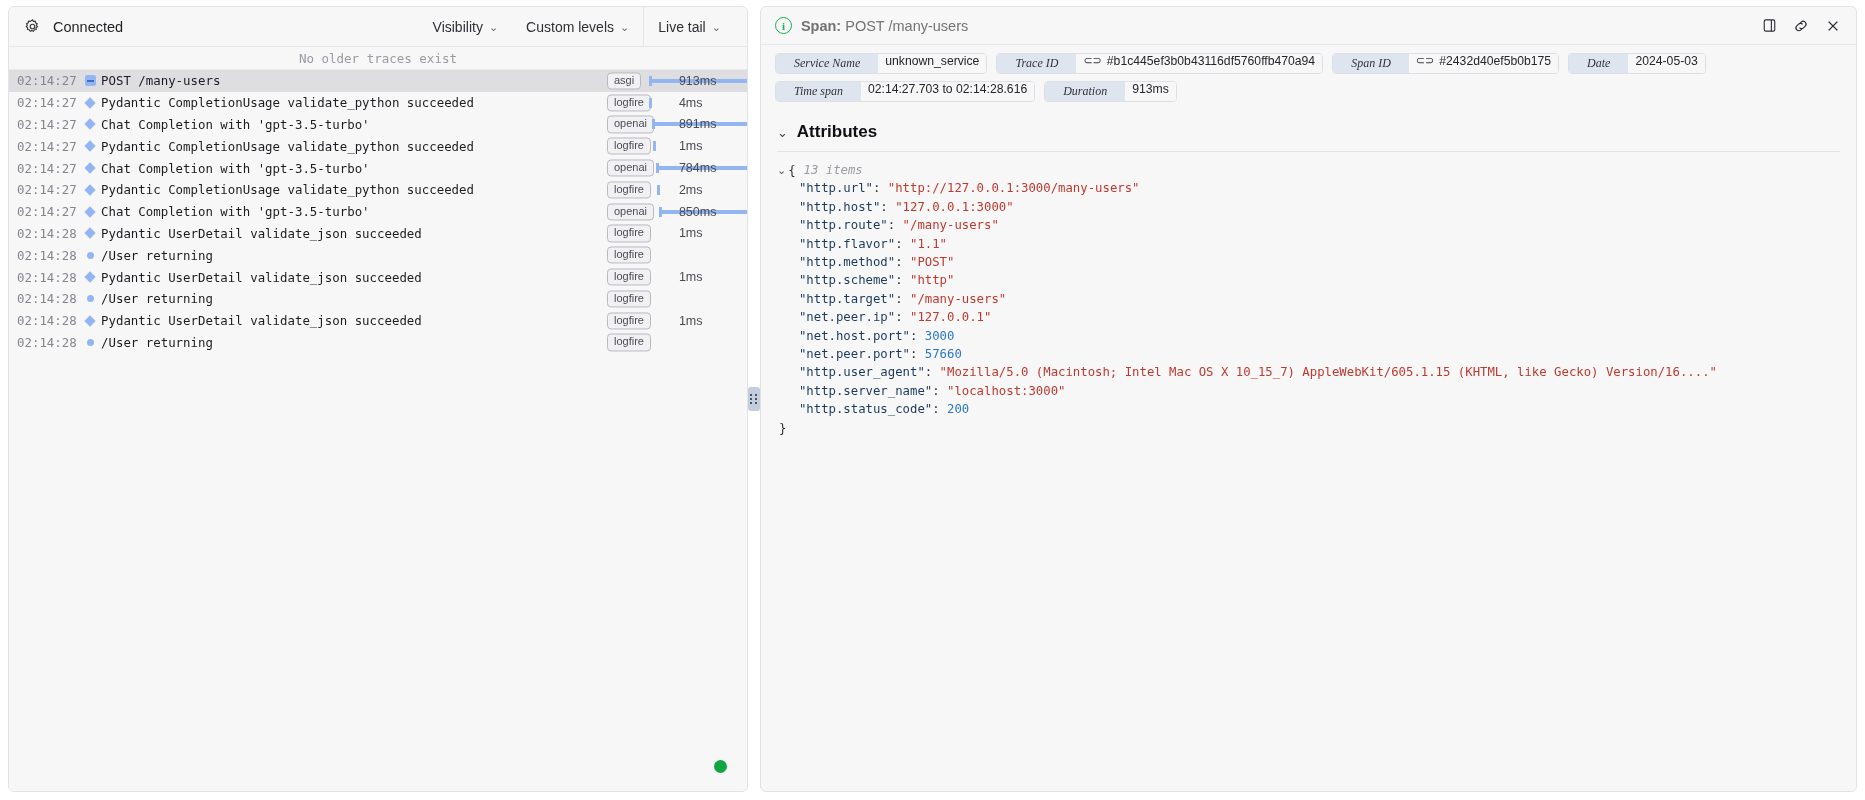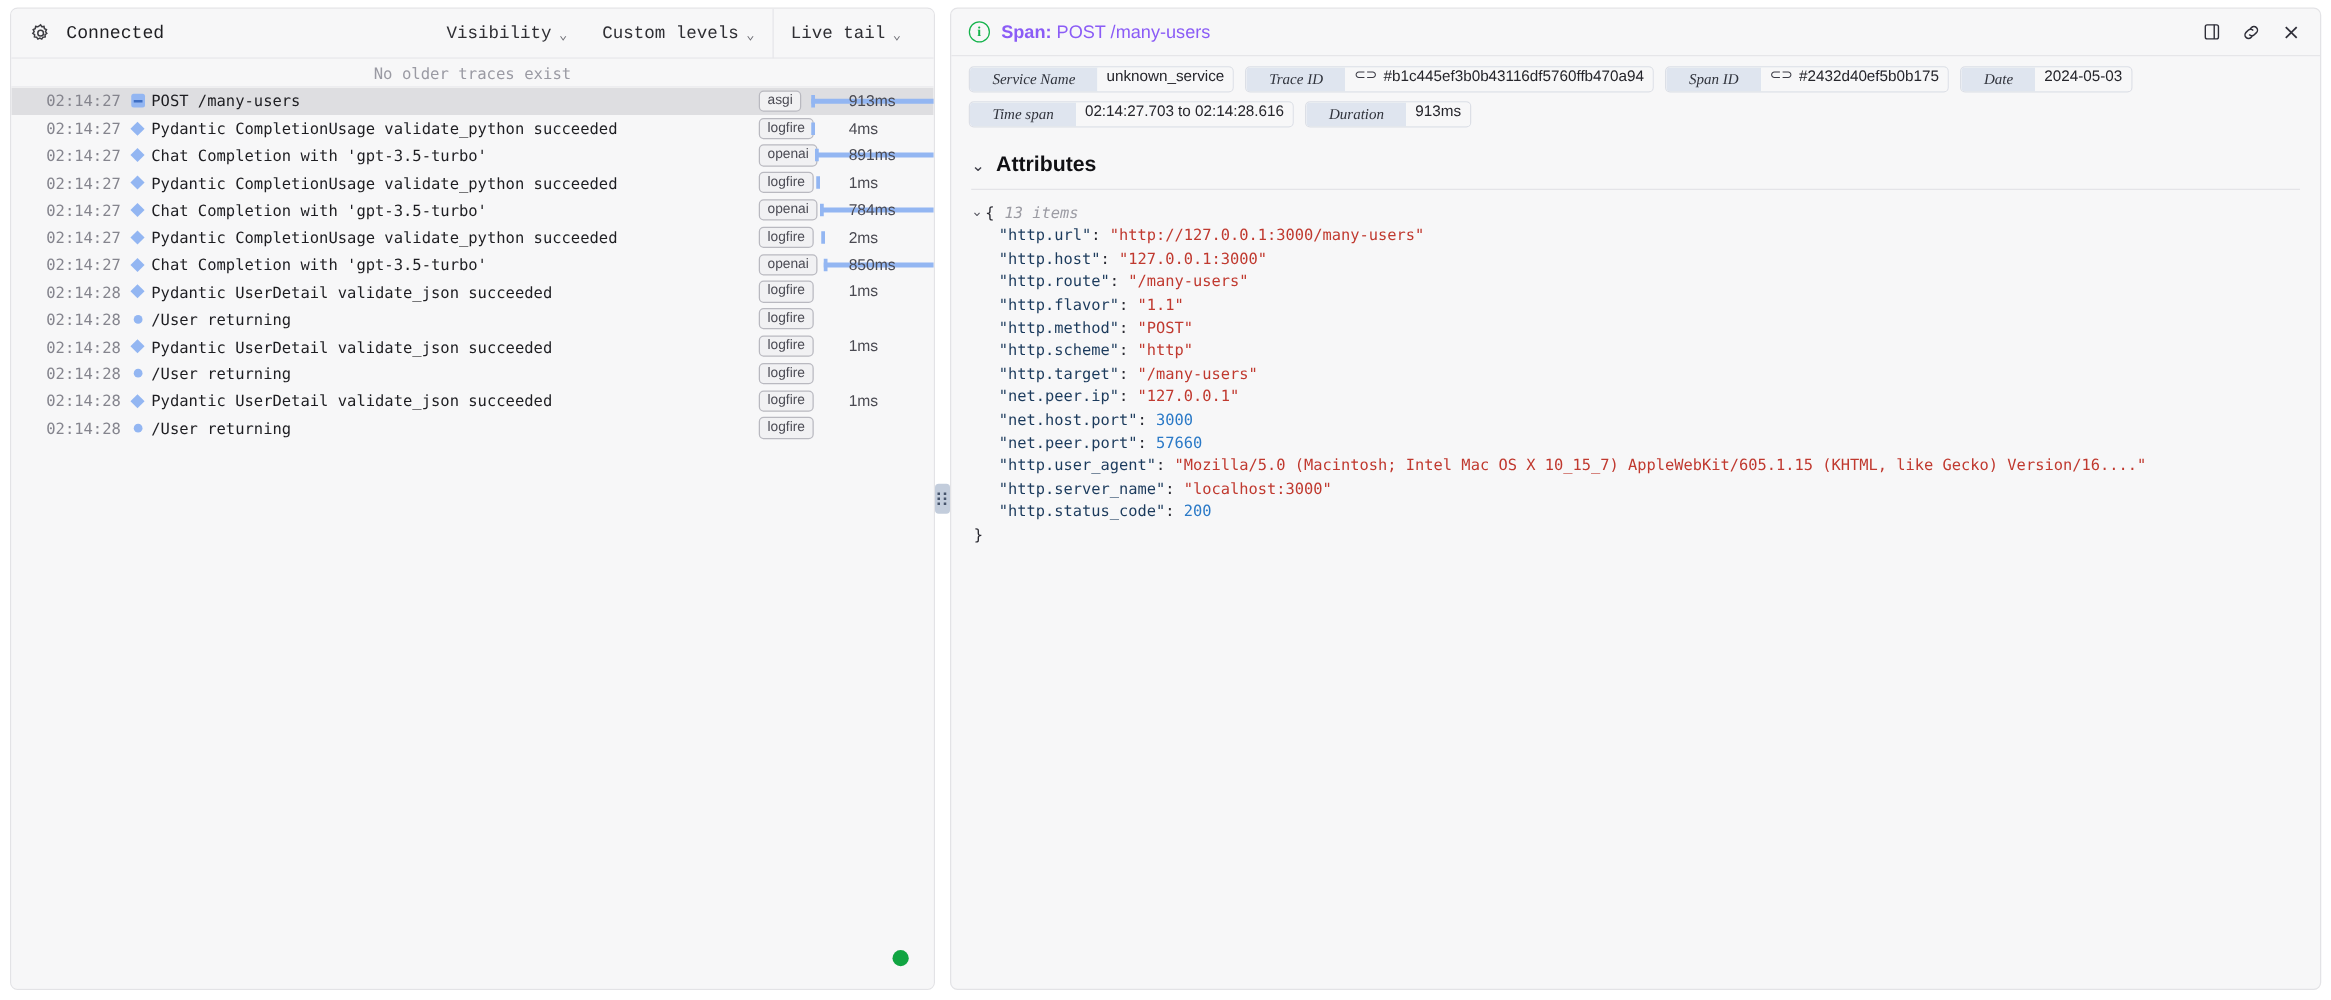--- a/index.html
+++ b/index.html
@@ -32,21 +32,20 @@
     overflow: hidden;
   }
   .left-toolbar {
     height: 40px;
     flex: 0 0 40px;
     display: flex;
     align-items: center;
     padding: 0 12px;
     border-bottom: 1px solid #e6e6e9;
     background: #f7f7f8;
-    font-family: Liberation Mono, monospace;
   }
   .gear-wrap {
     width: 22px; height: 22px;
     display: flex; align-items: center; justify-content: center;
     margin-right: 10px;
     color: #3d3d42;
   }
   .conn-label {
     font-size: 14.5px;
     color: #1f1f23;
@@ -100,21 +99,20 @@
   .row {
     height: 21.8px;
     display: flex;
     align-items: center;
     position: relative;
     font-family: "DejaVu Sans Mono", monospace;
     font-size: 12.4px;
     color: #1d1d21;
     cursor: pointer;
     white-space: nowrap;
-    padding-left: 20px;
   }
   .row.selected { background: #dedee1; }
   .row .ts {
     width: 70px;
     padding-left: 8px;
     color: #85858e;
     flex: 0 0 70px;
   }
   .row .marker {
     width: 22px;
@@ -264,21 +262,21 @@
     font-size: 11px;
     font-weight: bold;
     display: flex;
     align-items: center;
     justify-content: center;
     margin-right: 9px;
     font-family: "Liberation Serif", serif;
   }
   .rp-title {
     font-size: 14.5px;
-    color: #8b5cf6;
+    color: #737373;
   }
   .rp-title b { font-weight: bold; }
   .rp-header-actions {
     margin-left: auto;
     display: flex;
     align-items: center;
     gap: 14px;
     color: #30303a;
   }
   .hdr-btn {

